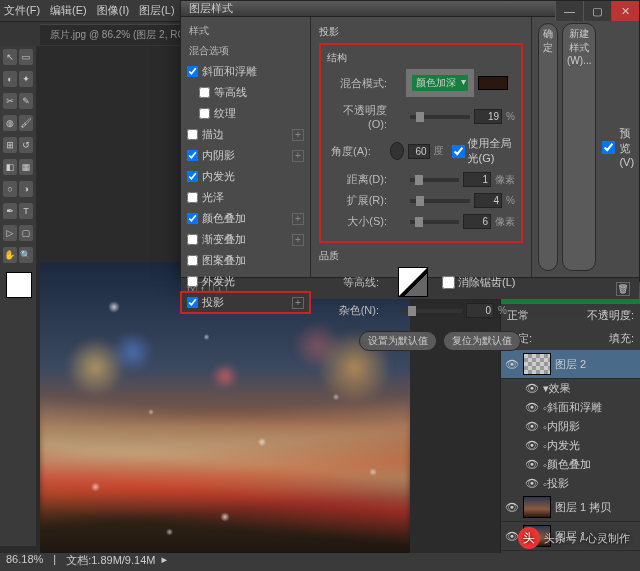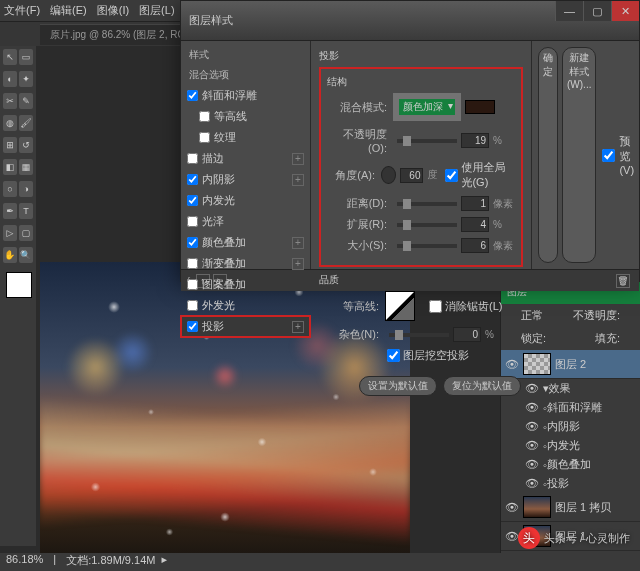--- a/index.html
+++ b/index.html
@@ -26,36 +26,36 @@
 radial-gradient(circle at 45% 25%,rgba(255,255,255,.6) 0,transparent 1%),
 radial-gradient(circle at 70% 10%,rgba(255,255,255,.7) 0,transparent 1.2%),
 radial-gradient(circle at 30% 50%,rgba(255,255,255,.5) 0,transparent 1%),
 radial-gradient(circle at 60% 60%,rgba(255,255,255,.6) 0,transparent 1.5%),
 radial-gradient(circle at 80% 45%,rgba(255,255,255,.5) 0,transparent 1%),
 radial-gradient(circle at 15% 75%,rgba(255,255,255,.6) 0,transparent 1.2%),
 radial-gradient(circle at 50% 85%,rgba(255,255,255,.7) 0,transparent 1.5%),
 radial-gradient(circle at 90% 70%,rgba(255,255,255,.5) 0,transparent 1%),
 radial-gradient(circle at 35% 90%,rgba(255,255,255,.6) 0,transparent 1%)}
 .dialog{position:absolute;left:180px;top:0;width:460px;height:282px;background:#4a4a4a;border:1px solid #222;box-shadow:0 4px 20px rgba(0,0,0,.5);z-index:100}
-.dialog-title{background:linear-gradient(#5a5a5a,#3a3a3a);height:40px;display:flex;align-items:center;padding:0 8px;border-bottom:1px solid #222;position:relative}
+.dialog-title{background:linear-gradient(#5a5a5a,#3a3a3a);height:16px;display:flex;align-items:center;padding:0 8px;border-bottom:1px solid #222;position:relative}
 .dialog-title .winbtns{position:absolute;right:0;top:0;display:flex}
 .dialog-title .winbtn{width:28px;height:20px;background:#3a3a3a;text-align:center;line-height:20px;border-left:1px solid #555}
 .dialog-title .close{background:#b33}
-.dialog-body{display:flex;height:228px}
+.dialog-body{display:flex;height:260px}
 .style-col{width:130px;background:#4a4a4a;border-right:1px solid #2a2a2a;padding:4px 0}
 .style-col .sh{padding:3px 8px;font-size:10px;color:#bbb}
 .style-col .item{padding:3px 6px;font-size:10px;display:flex;align-items:center;position:relative}
 .style-col .item.sub{padding-left:18px}
 .style-col input[type=checkbox]{margin-right:4px;width:11px;height:11px}
 .style-col .plus{position:absolute;right:6px;color:#888;border:1px solid #666;width:12px;height:12px;text-align:center;line-height:10px;font-size:10px}
 .redbox{outline:2px solid #c22;outline-offset:-1px;background:#383838}
 .opts-col{flex:1;background:#4a4a4a;padding:8px;position:relative}
 .opts-red{border:2px solid #c22;padding:6px;margin-bottom:6px}
 .opts-row{display:flex;align-items:center;margin-bottom:6px;font-size:10px}
-.opts-row .lbl{width:60px;text-align:right;margin-right:6px;color:#bbb}
+.opts-row .lbl{width:60px;text-align:right;margin-right:19px;color:#bbb}
 .opts-row .sel{background:#15803d;border:6px solid #737373;padding:1px 12px 1px 4px;font-size:10px;position:relative}
 .opts-row .sel::after{content:"▾";position:absolute;right:2px}
 .opts-row .cswatch{width:30px;height:14px;background:#2a1810;border:1px solid #000;margin-left:4px}
 .opts-row .slider{flex:1;height:4px;background:#333;position:relative;margin:0 4px;max-width:60px}
 .opts-row .slider::before{content:"";position:absolute;width:8px;height:10px;background:#888;top:-3px;left:10%}
 .opts-row .num{background:#333;border:1px solid #222;width:28px;padding:1px 2px;text-align:right;font-size:10px}
 .opts-row .unit{margin-left:4px;color:#999;font-size:10px}
 .opts-row .ck{margin-left:8px;display:flex;align-items:center}
 .opts-row .ck input{margin-right:3px}
 .sect-title{font-size:10px;color:#ccc;margin-bottom:4px}
@@ -64,21 +64,21 @@
 .btnrow .btn{background:#5a5a5a;border:1px solid #2a2a2a;padding:2px 8px;border-radius:10px;font-size:10px}
 .right-col{width:108px;background:#4a4a4a;border-left:1px solid #2a2a2a;padding:6px;display:flex;flex-direction:row;gap:4px}
 .right-col .btn{background:#5a5a5a;border:1px solid #2a2a2a;padding:3px 4px;border-radius:10px;text-align:center;font-size:10px}
 .right-col .prev{width:60px;height:60px;background:#222;border:1px solid #000;margin:6px auto;box-shadow:inset 2px 2px 8px #000}
 .dstatus{background:#383838;height:22px;border-top:1px solid #222;display:flex;align-items:center;padding:0 6px}
 .dstatus .fx{color:#888;}
 .dstatus .ic{width:14px;height:14px;border:1px solid #666;margin-right:3px;text-align:center;line-height:12px;font-size:9px}
 .colorbar{position:absolute;right:0;top:48px;width:20px;height:150px;background:linear-gradient(#f00,#ff0,#0f0,#0ff,#00f,#f0f,#f00)}
 .side-panel{position:absolute;right:0;top:282px;width:140px;height:280px;background:#3a3a3a;border-left:1px solid #222}
 .side-panel .tabs{height:22px;background:#15803d;padding:3px 6px;font-size:10px}
-.side-panel .oprow{padding:4px 20px;font-size:10px;display:flex;gap:4px;align-items:flex-start}
+.side-panel .oprow{padding:4px 6px;font-size:10px;display:flex;gap:4px;align-items:flex-start}
 .layer{display:flex;align-items:center;padding:3px 4px;border-bottom:1px solid #2a2a2a;font-size:10px}
 .layer.sel{background:#4a6a8a}
 .layer .eye{width:14px;text-align:center}
 .layer .thumb{width:28px;height:22px;background:#666;margin:0 4px;border:1px solid #000}
 .layer .thumb.checker{background:repeating-conic-gradient(#999 0 25%,#ccc 0 50%) 0 0/8px 8px}
 .layer .thumb.img{background:linear-gradient(180deg,#2a3850 0%,#8a5a40 60%,#2a1810 100%)}
 .fx-list{padding-left:24px;font-size:10px}
 .fx-list div{padding:2px 0;display:flex;align-items:center}
 .fx-list .eye{width:14px;text-align:center;margin-right:4px}
 .statusbar{position:absolute;bottom:0;left:0;right:0;height:18px;background:#3a3a3a;display:flex;align-items:flex-start;padding:0 6px;font-size:10px;color:#999}
@@ -272,26 +272,20 @@
             <input type="checkbox" style="">
             <span>消除锯齿(L)</span>
           </label>
 </div>
 <div class="opts-row">
 <div class="lbl">杂色(N):</div>
 <div class="slider"></div>
 <div class="num">0</div>
 <div class="unit">%</div>
 </div>
-<div class="opts-row" style="padding-left:60px">
-<label class="ck">
-            <input type="checkbox" checked="" style="">
-            <span>图层挖空投影</span>
-          </label>
-</div>
 <div class="btnrow" style="padding-left:40px">
 <div class="btn">设置为默认值</div>
 <div class="btn">复位为默认值</div>
 </div>
 </div>
 
 <div class="right-col">
 <div class="btn">确定</div>
 <div class="btn">新建样式(W)...</div>
 <label style="display:flex;align-items:center;gap:4px;padding:2px">

